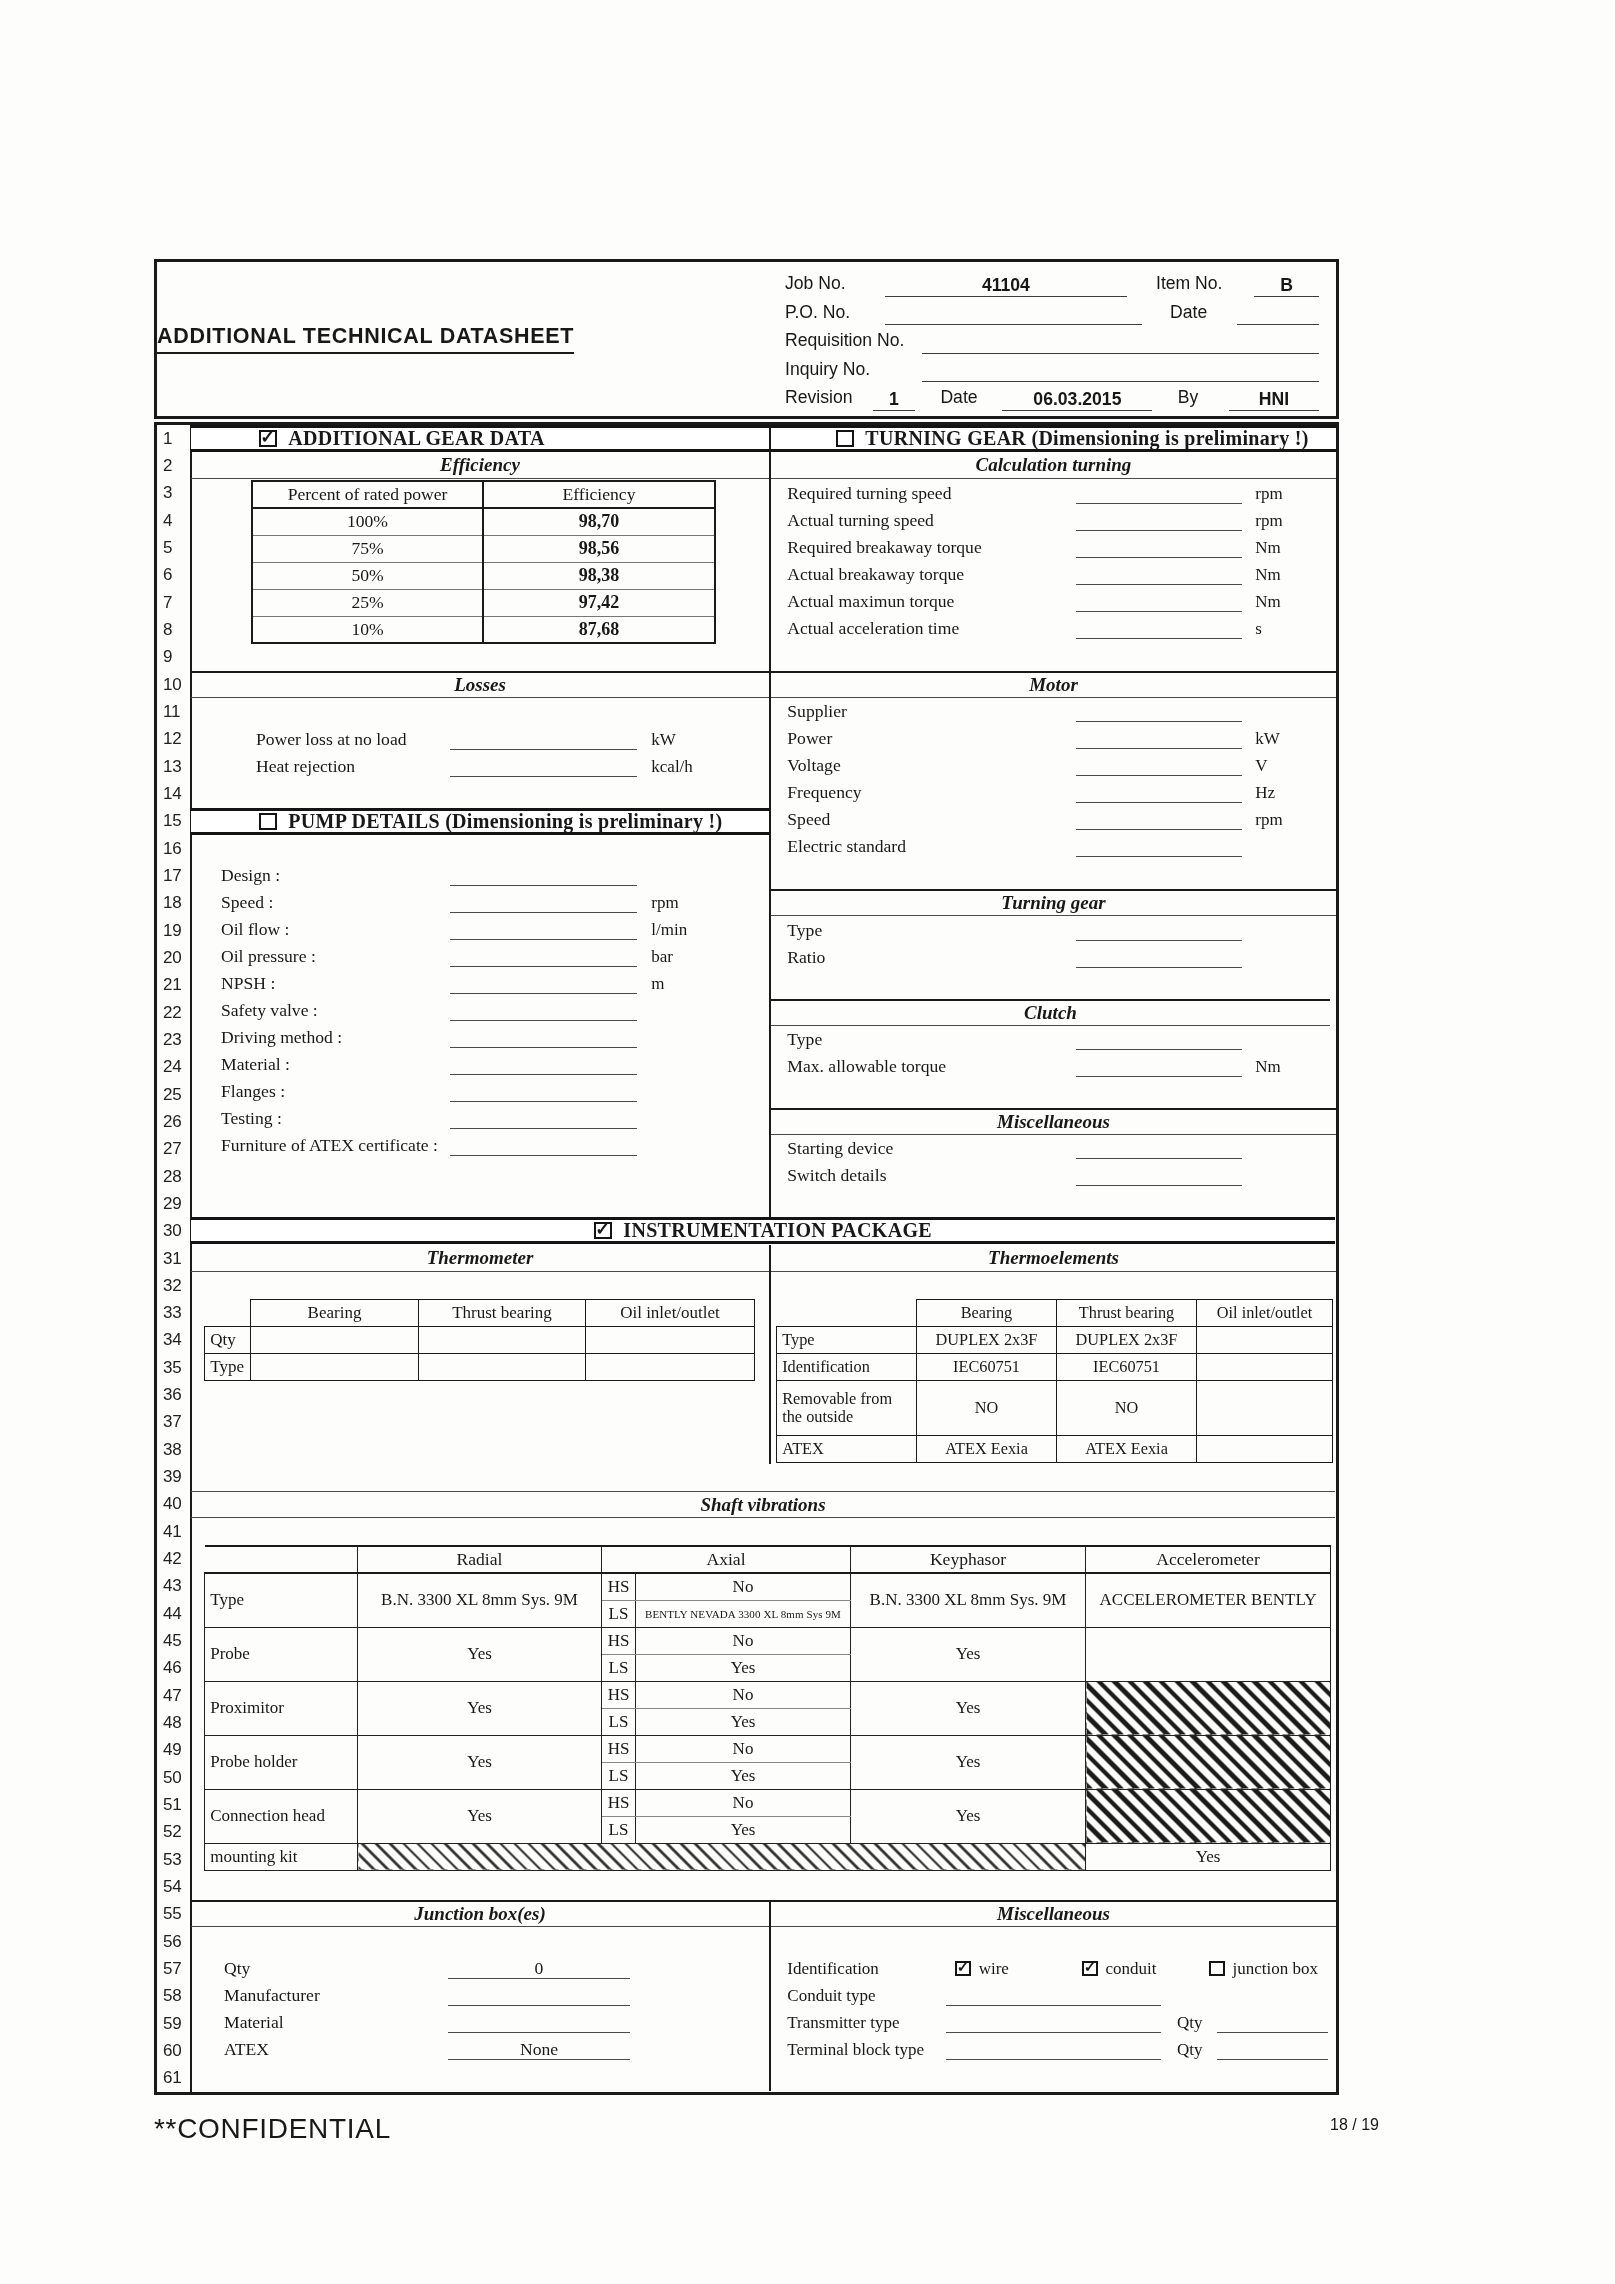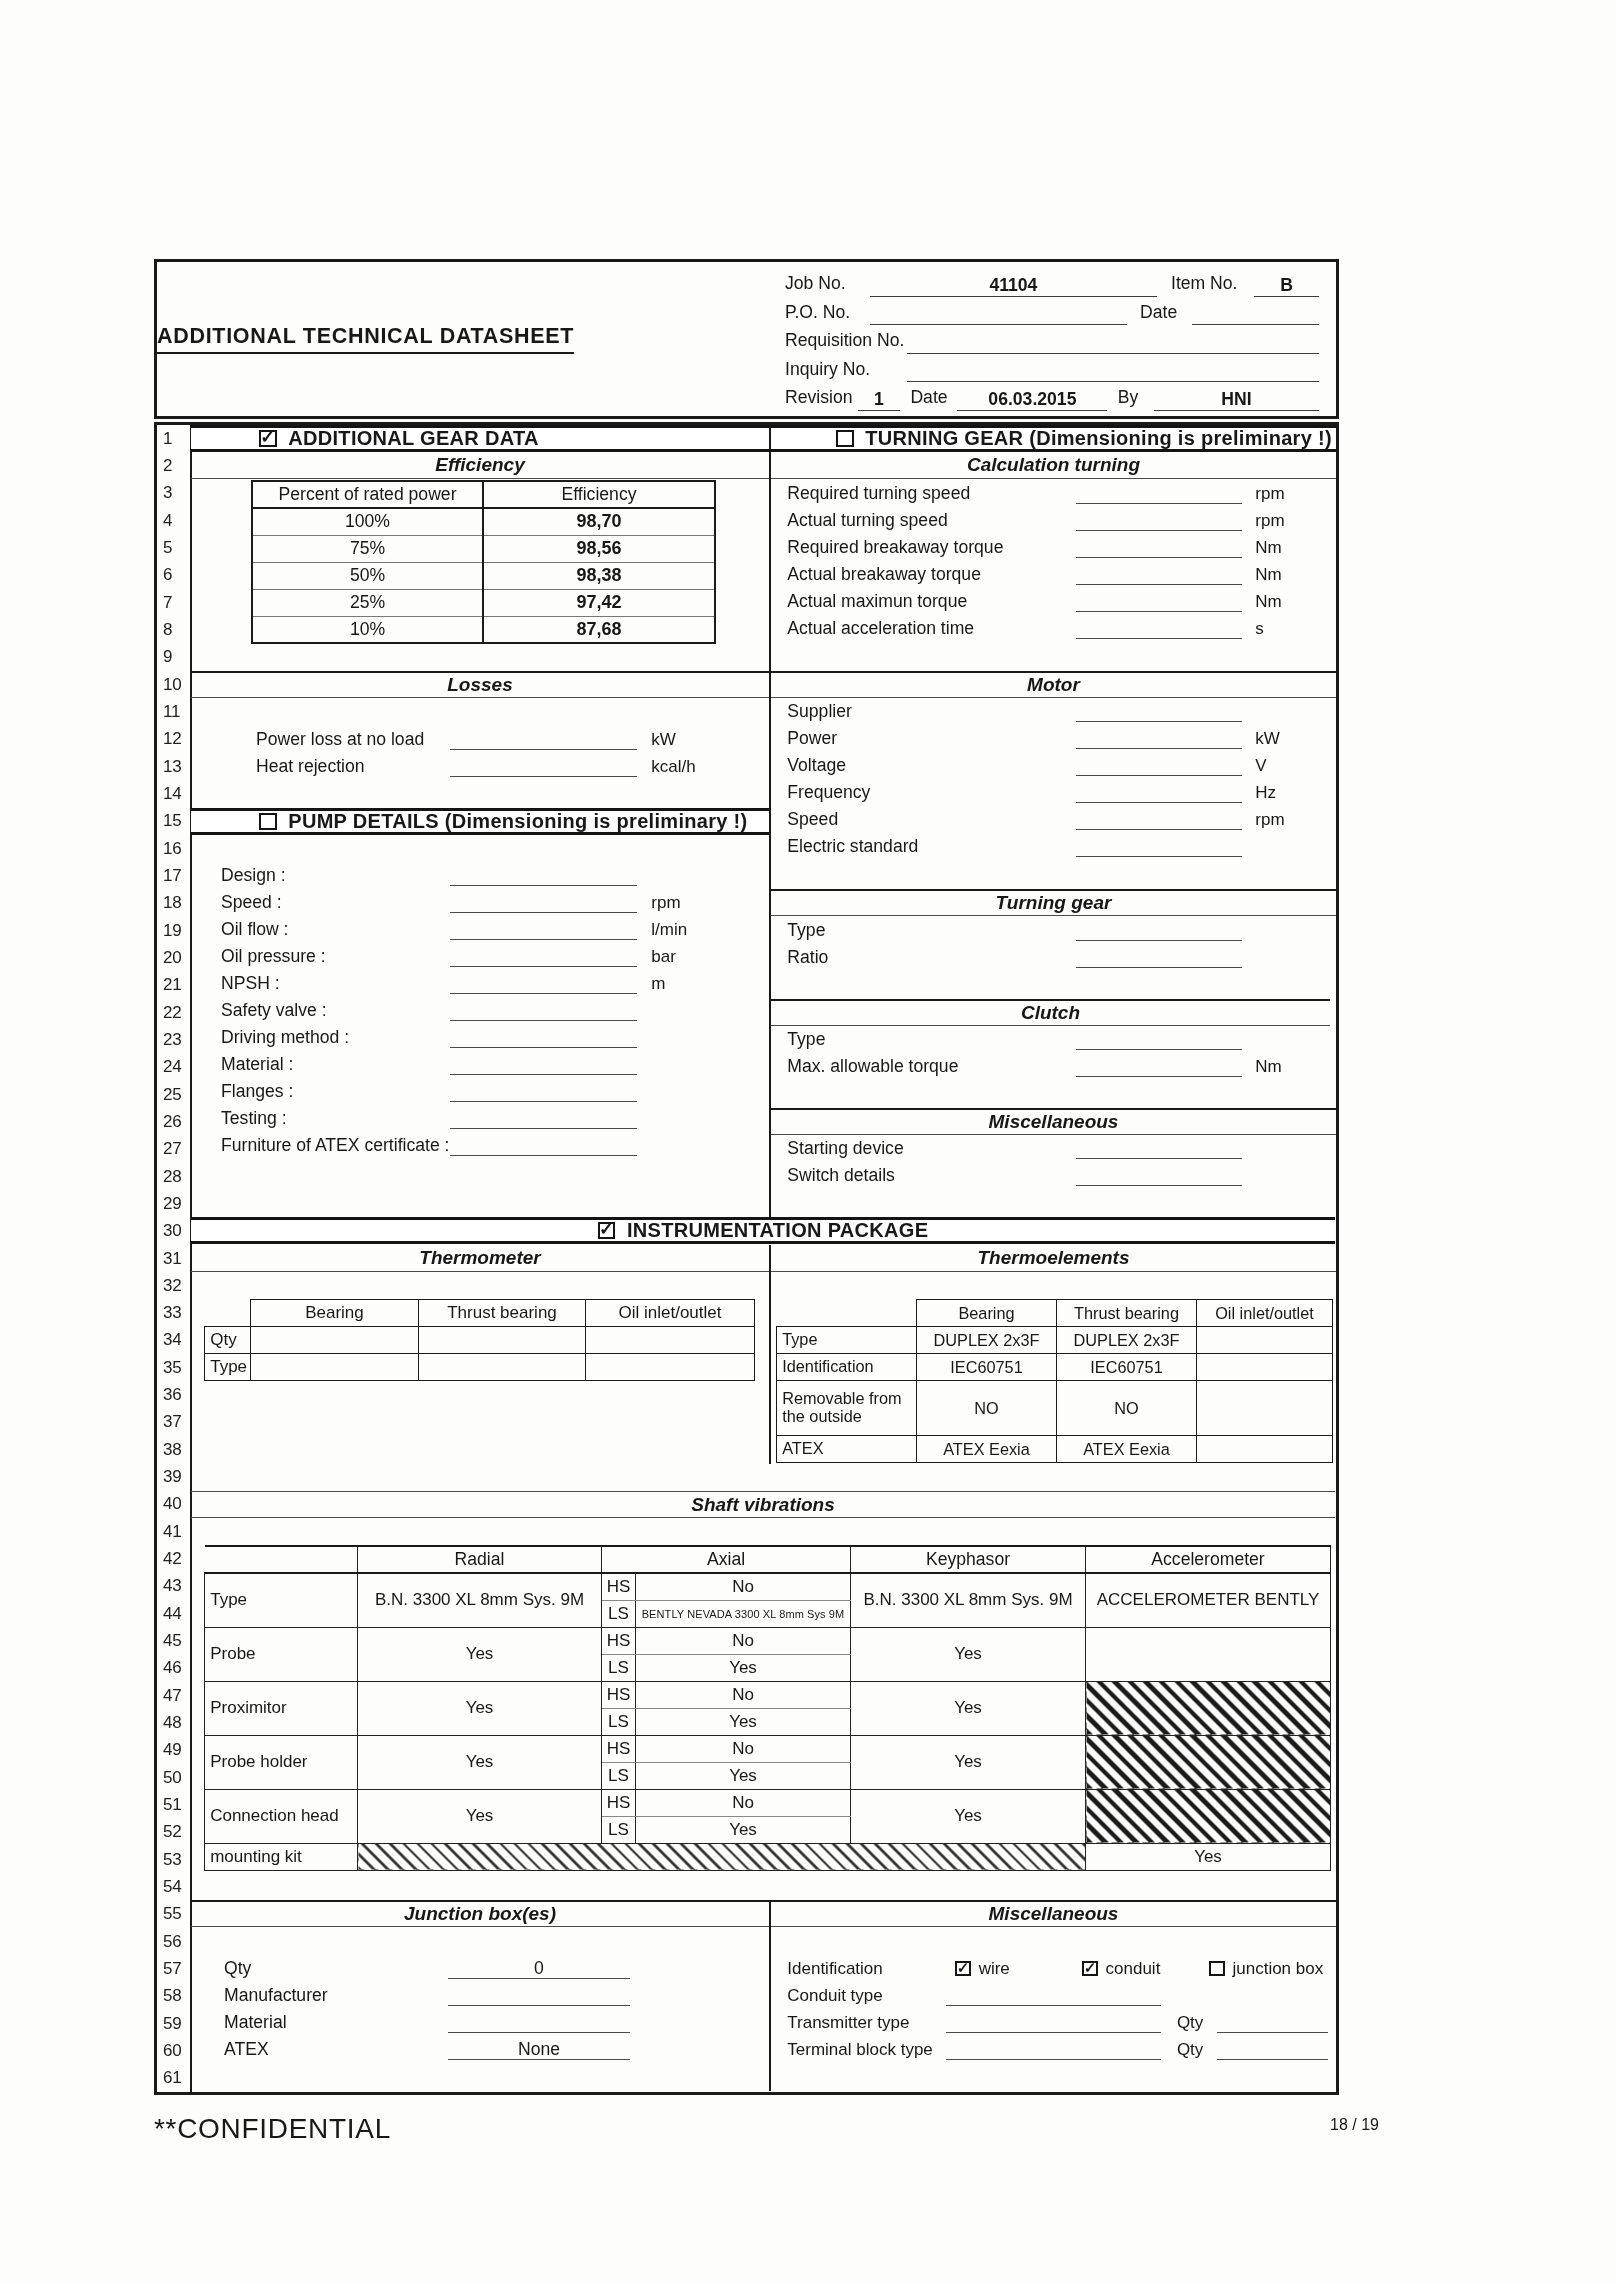--- a/index.html
+++ b/index.html
@@ -3,30 +3,30 @@
 <meta charset="utf-8">
 <style>
   html,body{margin:0;padding:0;background:#e8e8e8;}
   .page{position:relative;width:1616px;height:2284px;background:#fdfdfc;font-family:"Liberation Sans",sans-serif;color:#181818;overflow:hidden;}
 
   
   .header-box{position:absolute;left:154px;top:259px;width:1185px;height:160px;border:3.3px solid #1a1a1a;box-sizing:border-box;display:flex;}
   .hb-left{width:610px;display:flex;align-items:center;}
   .doc-title{font-size:21.5px;font-weight:700;letter-spacing:0.7px;border-bottom:2.6px solid #1a1a1a;padding-bottom:3.9px;}
   .hb-right{flex:1;padding:6.5px 17px 5.2px 18px;display:flex;flex-direction:column;}
-  .hrow{display:flex;align-items:flex-end;height:29px;font-size:17.6px;}
+  .hrow{display:flex;align-items:flex-end;height:29px;font-size:17.6px;gap:15px;}
   .hlbl{white-space:pre;padding-bottom:2.6px;}
   .hline{border-bottom:1.3px solid #3c3c3c;text-align:center;font-weight:700;font-size:17.6px;height:23.4px;display:flex;align-items:flex-end;justify-content:center;box-sizing:border-box;}
   .grow{flex:1;}
 
   
   .main-box{position:absolute;left:154px;top:422px;width:1185px;height:1673px;border:3.3px solid #1a1a1a;box-sizing:border-box;}
   .rownums{position:absolute;left:0;top:0;bottom:0;width:33px;border-right:2px solid #1a1a1a;display:flex;flex-direction:column;}
   .rn{flex:1;display:flex;align-items:center;padding-left:5.9px;font-size:17px;color:#222;}
-  .content{position:absolute;left:34px;top:0;right:0;bottom:0;}
+  .content{position:absolute;left:34px;top:0;right:0;bottom:0;font-family:Liberation Serif, serif;}
 
   .vdiv{position:absolute;left:578px;width:2px;background:#1a1a1a;}
 
   
   .bar{position:absolute;height:27px;border-top:3.3px solid #141414;border-bottom:3.3px solid #141414;box-sizing:border-box;display:flex;align-items:center;font-size:20px;font-weight:700;letter-spacing:0.3px;background:#fff;}
   .bar .cb{margin-right:11.7px;}
   .bar.center{justify-content:center;}
 
   .cb{width:17.6px;height:17.6px;border:2px solid #141414;box-sizing:border-box;display:inline-flex;align-items:center;justify-content:center;flex:0 0 auto;background:#fff;}
   .cb.checked::after{content:"\2713";font-size:17.6px;font-weight:700;line-height:1;margin-top:-2px;}

